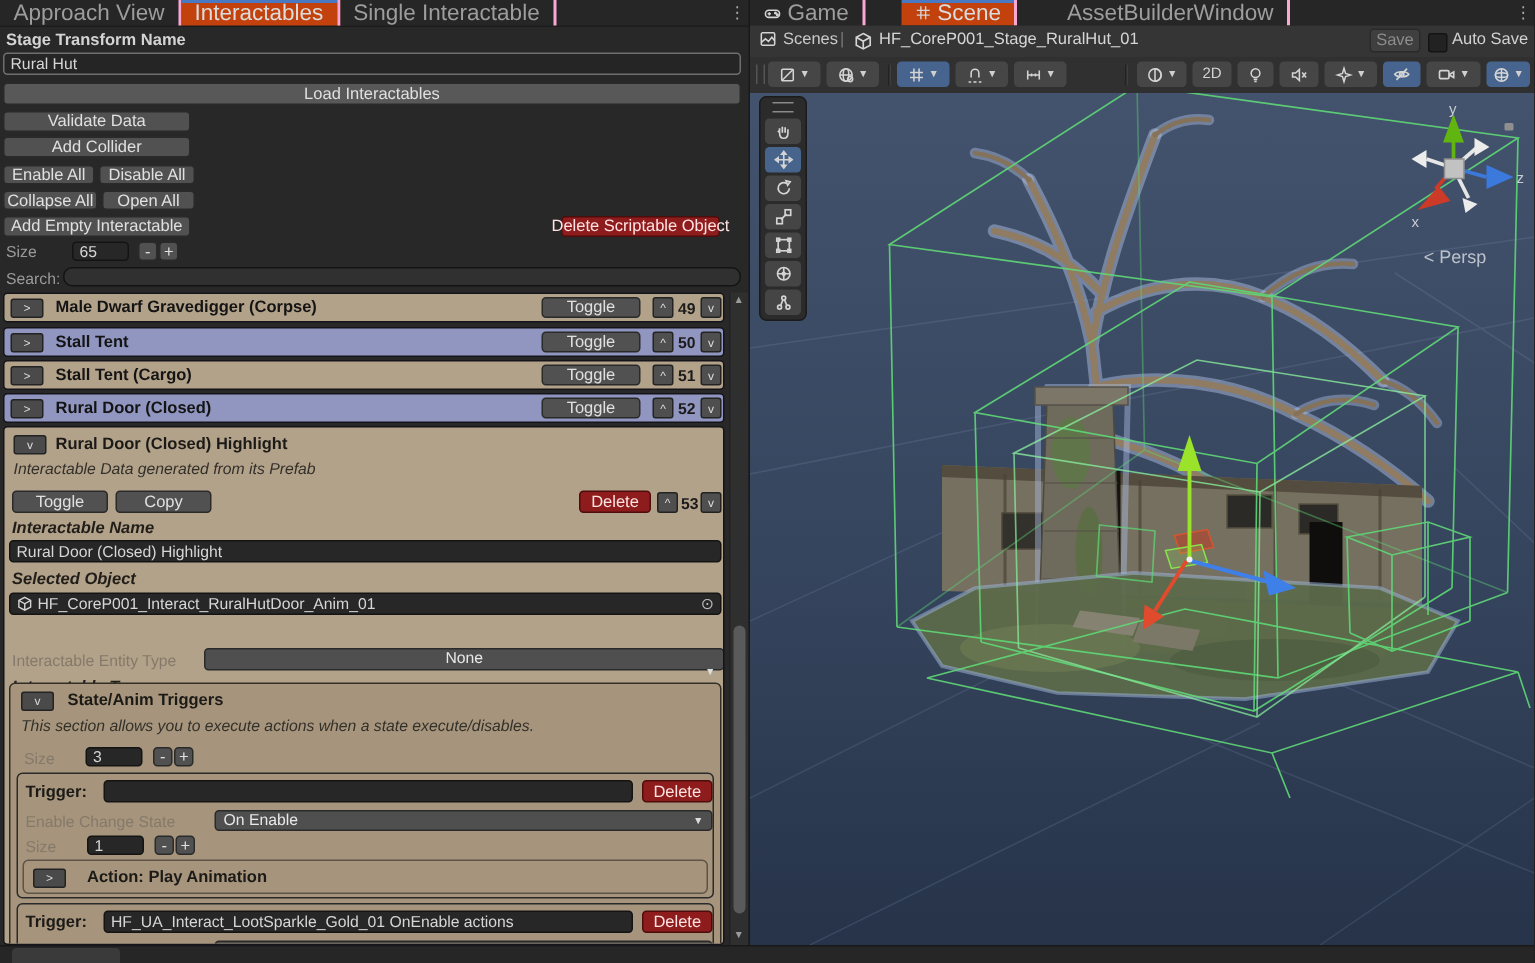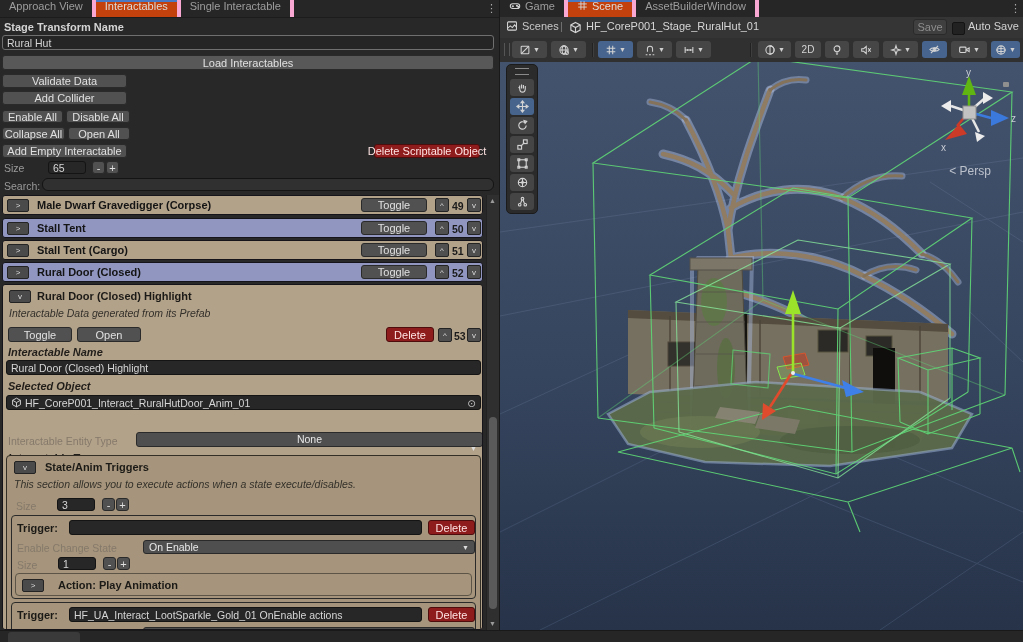--- a/index.html
+++ b/index.html
@@ -1,21 +1,21 @@
 <!DOCTYPE html>
 <html><head>
 <meta charset="utf-8">
 <style>
   html,body{margin:0;padding:0;background:#1a1a1a;}
   .root{position:relative;width:1023px;height:642px;background:#282828;overflow:hidden;
         font-family:"Liberation Sans","DejaVu Sans",sans-serif;font-size:11px;color:#cccccc;}
   .abs{position:absolute;}
   
   .tabbar{position:absolute;top:0;height:17px;background:#262626;border-bottom:1px solid #1c1c1c;display:flex;align-items:stretch;}
-  .tab{padding:0 9px;display:flex;gap:4px;color:#9d9d9d;background:#262626;border-right:4px solid #f9a8d4;font-size:11px;white-space:nowrap;}
+  .tab{padding:0 9px;display:flex;align-items:center;gap:4px;color:#9d9d9d;background:#262626;border-right:2px solid #f9a8d4;font-size:15px;white-space:nowrap;}
   .tab.active{background:#c2410c;color:#dcdcdc;box-shadow:inset 0 2px 0 #4a79c4;}
   .kebab{position:absolute;top:2px;color:#aaaaaa;font-size:11px;}
   
   .btn{position:absolute;background:#515151;border:1px solid #2a2a2a;border-radius:3px;color:#e0e0e0;
        display:flex;align-items:center;justify-content:center;font-size:11px;box-sizing:border-box;white-space:nowrap;}
   .btn-red{background:#8e1c1c;border-color:#4d0d0d;color:#ffe3e3;}
   .field{position:absolute;background:#272727;border:1px solid #141414;border-radius:3px;color:#d6d6d6;
          font-size:10.5px;display:flex;align-items:center;padding:0 4px;box-sizing:border-box;
          font-family:"Liberation Sans","DejaVu Sans",sans-serif;}
   input.field{outline:none;}
@@ -145,21 +145,21 @@
     <span class="num" style="left:449px;top:4px;">52</span>
     <div class="minib" style="left:464px;top:2px;">v</div>
   </div>
 
   <div class="expanded">
     <div class="fold" style="position:absolute;left:6px;top:5px;width:22px;height:13px;">v</div>
     <div class="boldlabel" style="left:34px;top:5px;">Rural Door (Closed) Highlight</div>
     <div class="hint" style="left:6px;top:22px;">Interactable Data generated from its Prefab</div>
 
     <div class="btn" style="left:5px;top:42px;width:64px;height:15px;">Toggle</div>
-    <div class="btn" style="left:74px;top:42px;width:64px;height:15px;">Open</div>
+    <div class="btn" style="left:74px;top:42px;width:64px;height:15px;">Copy</div>
     <div class="btn btn-red" style="left:383px;top:42px;width:48px;height:15px;">Delete</div>
     <div class="minib" style="left:435px;top:43px;">^</div>
     <span class="num" style="left:451px;top:45px;">53</span>
     <div class="minib" style="left:464px;top:43px;">v</div>
 
     <div class="dlbl" style="left:5px;top:61px;">Interactable Name</div>
     <input class="field" style="left: 3px; top: 75px; width: 475px; height: 15px;" value="Rural Door (Closed) Highlight">
 
     <div class="dlbl" style="left:5px;top:95px;">Selected Object</div>
     <div class="field" style="left:3px;top:110px;width:475px;height:15px;">
@@ -221,21 +221,21 @@
   </div>
 
   <div class="scrolltrack" style="left:486px;top:195px;width:12px;height:435px;">
     <div class="scrollarrow" style="top:2px;">▲</div>
     <div class="scrollthumb" style="left:2px;top:222px;width:8px;height:192px;"></div>
     <div class="scrollarrow" style="top:425px;">▼</div>
   </div>
 
   <div class="abs" style="left:499px;top:0;width:1px;height:642px;background:#191919;"></div>
 
-  <div class="tabbar" style="left:500px;width:523px;">
+  <div class="tabbar" style="left:500px;width:523px;gap:24px;">
     <div class="tab">
       <svg class="icon" width="12" height="12" viewBox="0 0 14 14">
         <rect x="1.5" y="4.5" width="11" height="5.5" rx="2.7"></rect>
         <path d="M4.5,6 v2.5 M3.2,7.2 h2.6"></path>
         <circle cx="9.3" cy="6.6" r="0.6" fill="#d4d4d4" stroke="none"></circle>
         <circle cx="10.8" cy="8" r="0.6" fill="#d4d4d4" stroke="none"></circle>
       </svg>
       <span>Game</span>
     </div>
     <div class="tab active">

